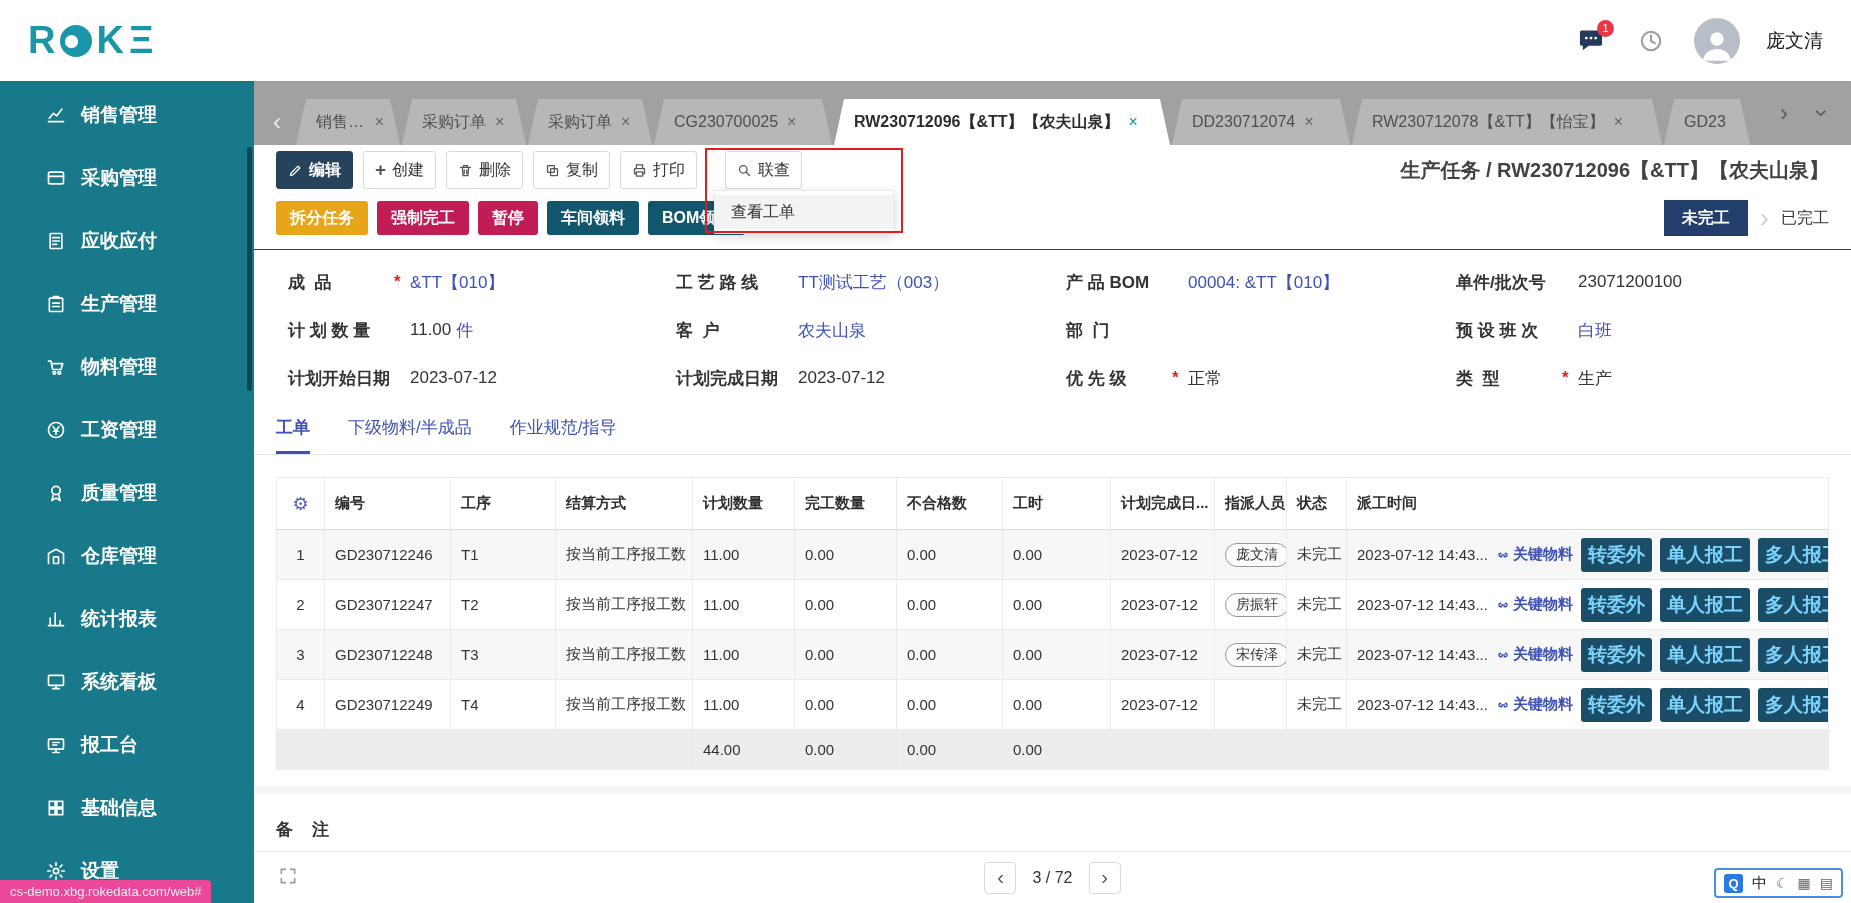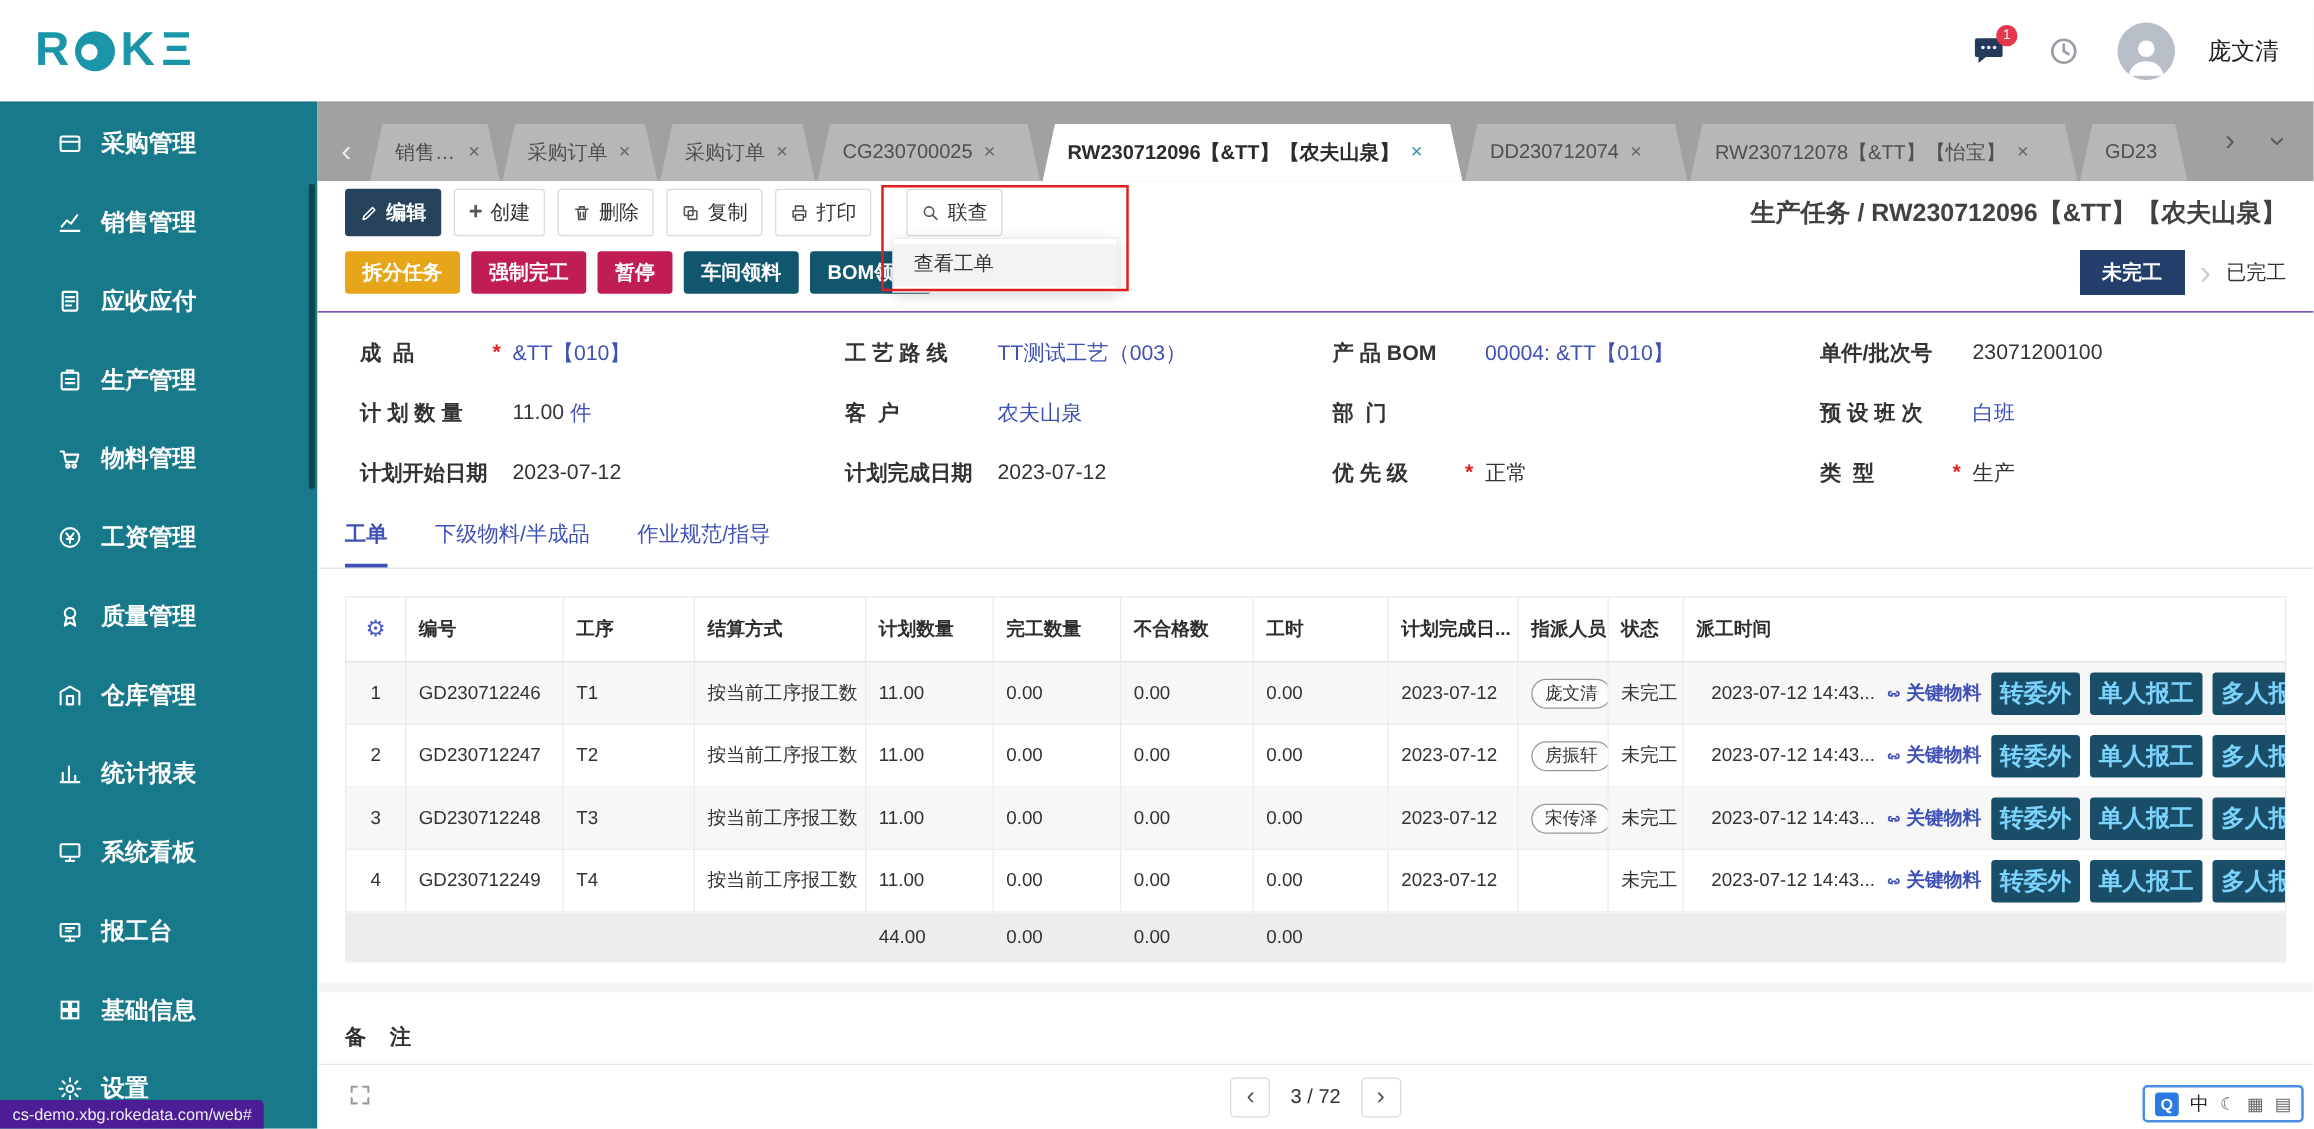--- a/index.html
+++ b/index.html
@@ -93,21 +93,21 @@
   table { width:100%; border-collapse:collapse; font-size:15px; table-layout:fixed; }
   th,td { border:1px solid #ebebeb; padding:0 10px; height:50px; text-align:left; white-space:nowrap; overflow:hidden; }
   th { height:52px; font-weight:bold; color:#2e2e2e; border-bottom:1px solid #dcdcdc; background:#fff; }
   .c-no { text-align:center; padding:0 4px; }
   tbody tr:nth-child(odd) td { background:#f7f7f7; }
   tbody tr.totals td { background:#ededed; height:40px; }
   .thgear { color:#4d5ec1; font-size:18px; cursor:pointer; }
   .chip { display:inline-block; padding:2px 10px; border:1px solid #979797; border-radius:12px;
           font-size:14px; color:#333; background:#fcfcfc; }
   .chip:empty { display:none; }
-  .lastwrap { display:flex; align-items:center; gap:8px;margin-left:12px; }
+  .lastwrap { display:flex; align-items:center; gap:8px; }
   .wtime { color:#333; }
   .keylink { display:flex; align-items:center; gap:3px; color:#3f51b5; font-weight:bold; cursor:pointer; flex:none; }
   .mini { background:#1a4e68; color:#7dd3fc; font-size:19px; font-weight:bold; padding:4px 7px;
           border-radius:3px; cursor:pointer; flex:none; }
 
   .section-gap { height:8px; background:#f5f5f5; margin-top:16px; }
   .remark { padding:24px 22px; font-size:17px; font-weight:bold; color:#333; white-space:pre; }
 
   
   .bottombar { position:absolute; left:0; right:0; bottom:0; height:52px; background:#fff;
@@ -118,21 +118,21 @@
   .pgtext { margin:0 16px; font-size:16px; color:#333; }
 
   
   .dropdown { position:absolute; left:460px; top:45px; width:180px; background:#fff;
               border:1px solid #ececec; box-shadow:0 3px 10px rgba(0,0,0,.16); z-index:5; padding:4px 0; }
   .drop-item { height:34px; line-height:34px; padding:0 16px; background:#f3f3f3; font-size:16px; color:#333; cursor:pointer; }
   .annotation { position:absolute; left:451px; top:3px; width:198px; height:85px;
                 border:2px solid #e01e1e; z-index:6; pointer-events:none; }
 
   
-  .urlchip { position:absolute; left:0; bottom:0; background:#4c1d95; color:#ededed; font-size:13px;
+  .urlchip { position:absolute; left:0; bottom:0; background:#ec4899; color:#ededed; font-size:13px;
              padding:4px 10px; border-top-right-radius:4px; z-index:30; }
   .ime { position:absolute; right:8px; bottom:5px; height:30px; background:#fff; border:2px solid #4a8fe2;
          border-radius:4px; display:flex; align-items:center; gap:9px; padding:0 8px; z-index:30; }
   .ime-q { width:19px; height:19px; background:#2a7ae4; color:#fff; border-radius:3px; font-size:13px;
            font-weight:bold; display:flex; align-items:center; justify-content:center; cursor:pointer; }
   .ime-t { font-size:15px; color:#222; cursor:pointer; }
   .ime-g { font-size:14px; color:#666; cursor:pointer; }
 </style>
 </head>
 <body>
@@ -165,31 +165,31 @@
         <circle cx="12" cy="9" r="4" fill="#fff"></circle>
           <path d="M3.5 22c1-5 4.5-7 8.5-7s7.5 2 8.5 7z" fill="#fff"></path>
       </svg>
     </div>
     <span class="uname">庞文清</span>
   </div>
 </div>
 
 <div class="sidebar">
   <div class="side-item">
+    <svg width="20" height="20" viewBox="0 0 24 24" fill="none" stroke="#fff" stroke-width="2" stroke-linecap="round" stroke-linejoin="round">
+        <path d="M3 20h18M4 16l5-6 4 3 6-8"></path>
+      </svg>
+    <span>销售管理</span>
+  </div>
+  <div class="side-item">
     <svg width="20" height="20" viewBox="0 0 24 24" fill="none" stroke="#fff" stroke-width="2" stroke-linecap="round">
         <rect x="3" y="5" width="18" height="14" rx="2"></rect>
         <path d="M3 10h18"></path>
       </svg>
     <span>采购管理</span>
-  </div>
-  <div class="side-item">
-    <svg width="20" height="20" viewBox="0 0 24 24" fill="none" stroke="#fff" stroke-width="2" stroke-linecap="round" stroke-linejoin="round">
-        <path d="M3 20h18M4 16l5-6 4 3 6-8"></path>
-      </svg>
-    <span>销售管理</span>
   </div>
   <div class="side-item">
     <svg width="20" height="20" viewBox="0 0 24 24" fill="none" stroke="#fff" stroke-width="2" stroke-linecap="round">
         <rect x="5" y="3" width="14" height="18" rx="1"></rect>
         <path d="M8 8h8M8 12h8M8 16h5"></path>
       </svg>
     <span>应收应付</span>
   </div>
   <div class="side-item">
     <svg width="20" height="20" viewBox="0 0 24 24" fill="none" stroke="#fff" stroke-width="2" stroke-linecap="round">

